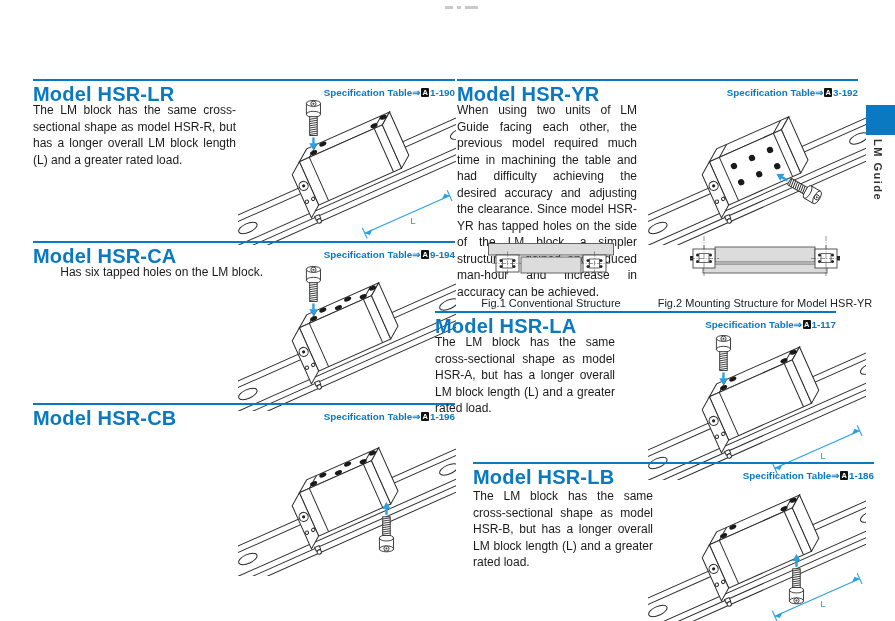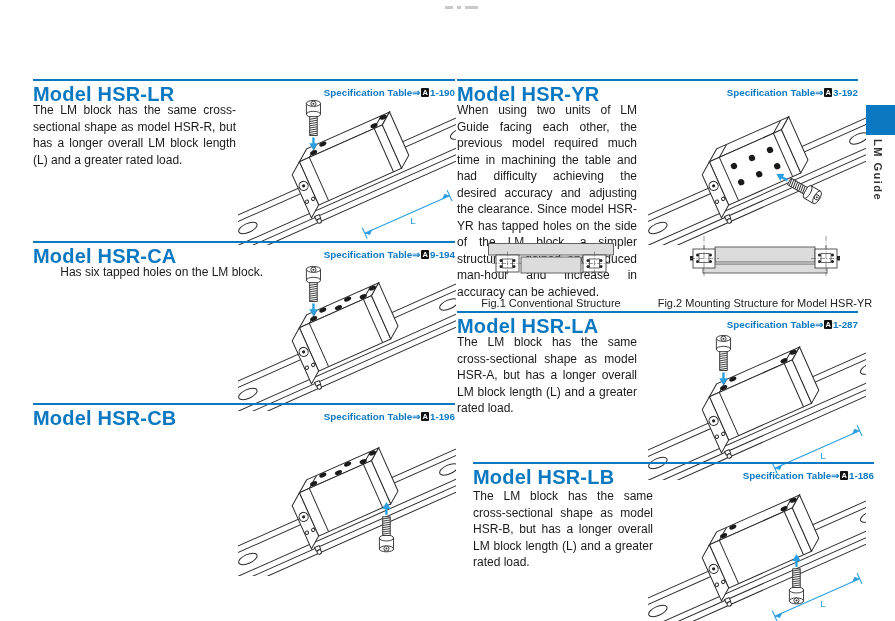--- a/index.html
+++ b/index.html
@@ -314,24 +314,24 @@
       <circle cx="7.5" cy="25.5" r="1.5" fill="#222"></circle>
         <circle cx="20.5" cy="25.5" r="1.5" fill="#222"></circle>
       <rect x="25" y="20" width="3" height="4.5" fill="#222"></rect>
       <line x1="-1" y1="22.5" x2="28" y2="22.5" stroke="#555" stroke-width="0.6" stroke-dasharray="5 1.5 1 1.5"></line>
       <line x1="14" y1="9" x2="14" y2="40" stroke="#555" stroke-width="0.6" stroke-dasharray="5 1.5 1 1.5"></line>
     </g>
   </svg>
   <div class="caption" style="top:61px">Fig.2 Mounting Structure for Model HSR-YR</div>
 </div>
 
-<div class="section" style="left:457px;top:311px;width:401px;height:24px">
+<div class="section" style="left:435px;top:311px;width:401px;height:24px">
   <div class="rule"></div>
   <h2 class="model-title">Model HSR-LA</h2>
-  <a class="spec"><span>Specification Table</span><span>⇒</span><span class="badge">A</span><span>1-287</span></a>
+  <a class="spec"><span>Specification Table</span><span>⇒</span><span class="badge">A</span><span>1-117</span></a>
   <p class="desc" style="top:23px;width:180px">The LM block has the same cross-sectional shape as model HSR-A, but has a longer overall LM block length (L) and a greater rated load.</p>
 </div>
 <div class="illus" style="left:648px;top:332px">
     <svg viewBox="0 0 220 150" width="218" height="148" xmlns="http://www.w3.org/2000/svg">
       <g transform="rotate(-24 110 88)" stroke="#2a2a2a" fill="#fff" stroke-width="1">
         <rect x="-70" y="72" width="380" height="40"></rect>
         <line x1="-70" y1="78" x2="310" y2="78"></line>
         <line x1="-70" y1="100" x2="310" y2="100"></line>
         <line x1="-70" y1="106" x2="310" y2="106"></line>
         <ellipse cx="0" cy="88" rx="10" ry="4.5"></ellipse>

